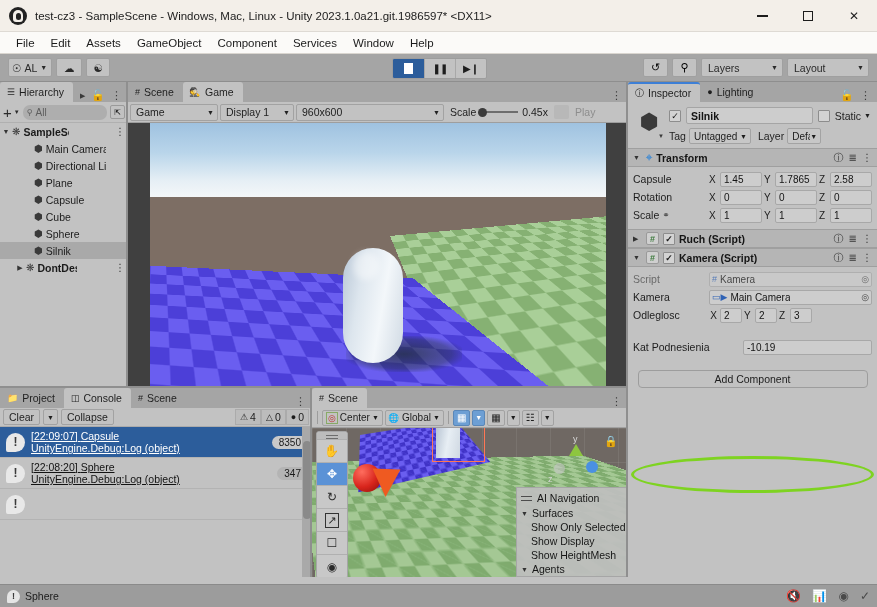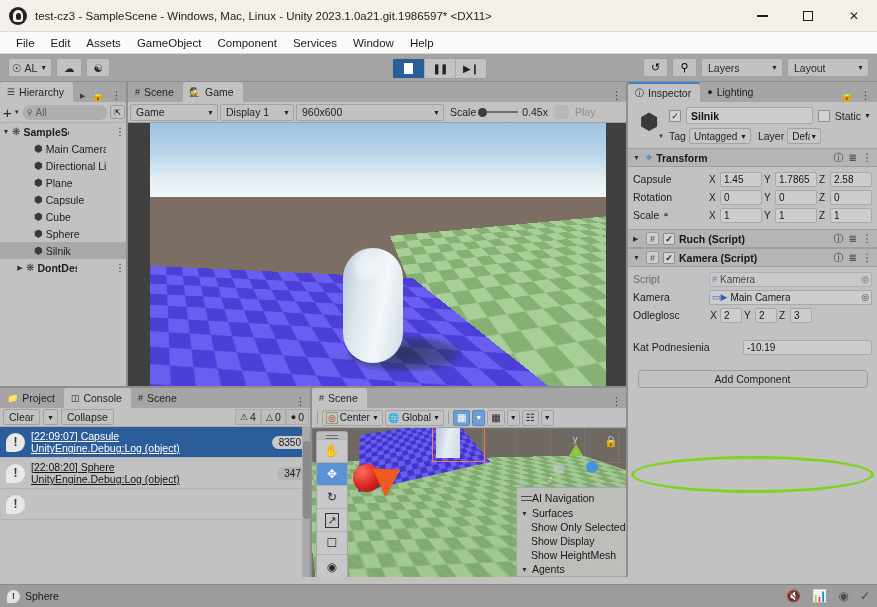--- a/index.html
+++ b/index.html
@@ -338,21 +338,21 @@
     font-size:12px; color:#2a2a2a; border-bottom:1px solid #b0b0b0;
   }
   .sv-tool.active { background:#5b92d6; color:#fff; }
   .sv-tool.grip { height:8px; background:#bcbcbc; }
   .sv-tool.grip::after{ content:""; width:12px; height:1px; background:#6d6d6d; box-shadow:0 3px 0 #6d6d6d;}
   .ai-nav {
     position:absolute; right:0px; bottom:0px; width:112px;
     background:rgba(190,190,190,.93); border:1px solid #a6a6a6;
     font-size:10.5px; color:#161616; padding:2px 0 0 0;
   }
-  .ai-hdr { display:flex; align-items:center; padding:2px 4px; font-size:10.5px; }
+  .ai-hdr { display:flex; align-items:center; gap:5px; padding:2px 4px; font-size:10.5px; }
   .ai-grip { width:11px; height:5px; border-top:1.5px solid #4d4d4d; border-bottom:1.5px solid #4d4d4d;}
   .ai-row { display:flex; align-items:center; gap:4px; padding:1px 4px; white-space:nowrap; overflow:hidden;}
   .ai-row.sub { padding-left:14px; }
   .ai-tri { font-size:7px; color:#333; }
   .sv-gizmo { position:absolute; right:26px; top:6px; width:56px; height:52px; }
   .gz-axis { position:absolute; font-size:9px; color:#d8d8d8; }
   .gz-cone-y {
     position:absolute; left:23px; top:10px; width:0;height:0;
     border-left:7px solid transparent; border-right:7px solid transparent; border-bottom:12px solid #8dc63f;
   }

